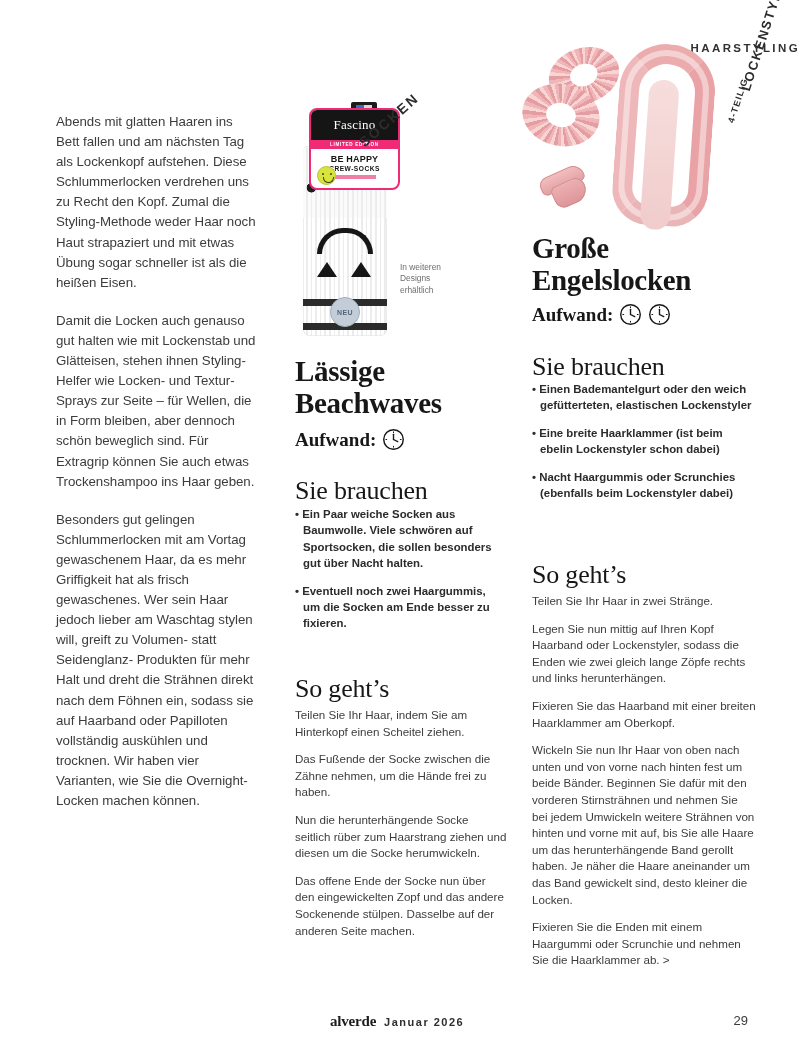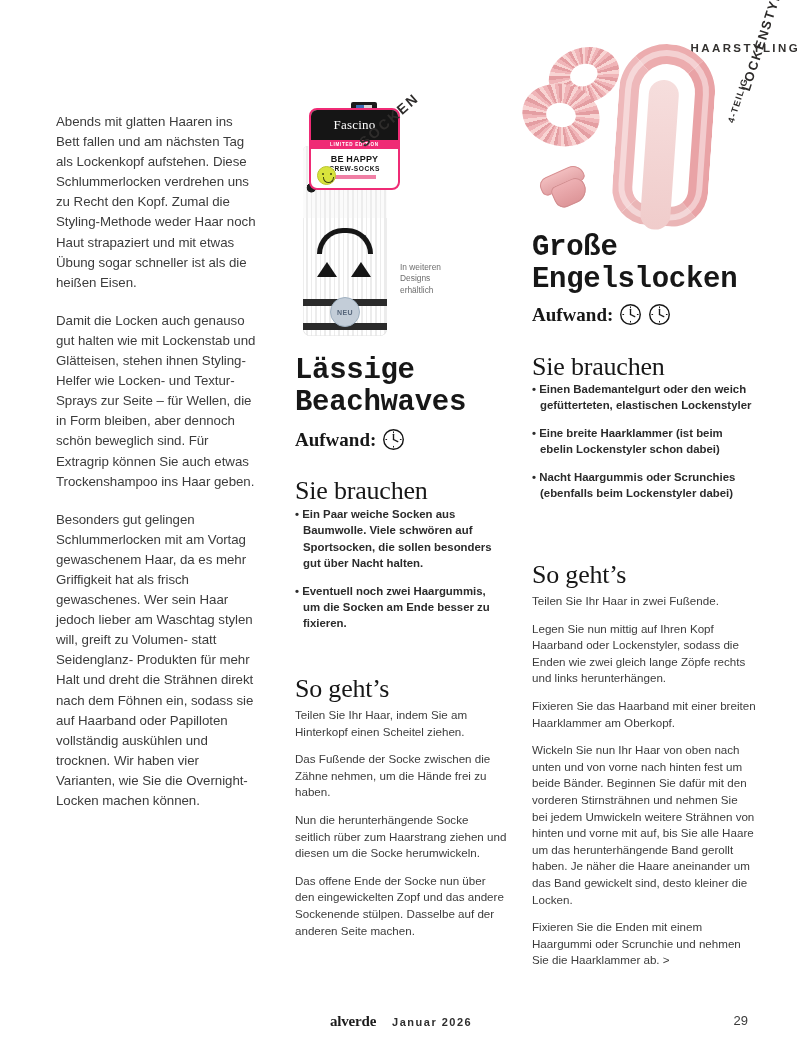--- a/index.html
+++ b/index.html
@@ -349,21 +349,21 @@
     top: 121px;
     font-size: 9px;
     letter-spacing: 1.2px;
     font-weight: 600;
     transform: rotate(-72deg);
     transform-origin: left top;
   }
 
   
   .headline {
-    font-family: Liberation Mono, monospace;
+    font-family: Liberation Serif, serif;
     font-weight: 700;
     color: #171717;
     letter-spacing: -0.3px;
   }
   .headline-mid {
     position: absolute;
     left: 295px;
     top: 355px;
     width: 215px;
     font-size: 29px;
@@ -434,21 +434,21 @@
   .steps-mid   { left: 295px; top: 707px; width: 212px; }
   .steps-right { left: 532px; top: 593px; width: 224px; }
   .steps p { margin-bottom: 11px; }
   .steps p:last-child { margin-bottom: 0; }
   .footer {
     position: absolute;
     left: 330px;
     top: 1013px;
     display: flex;
     align-items: baseline;
-    gap: 16px;
+    gap: 8px;
   }
   .brand {
     font-family: "Liberation Serif", serif;
     font-weight: 700;
     font-size: 15px;
     color: #1c1c1c;
     letter-spacing: -0.2px;
   }
   .issue {
     font-size: 11px;
@@ -582,21 +582,21 @@
 
   <ul class="needs needs-right">
     <li>• Einen Bademantelgurt oder den weich gefütterteten, elastischen Lockenstyler</li>
     <li>• Eine breite Haarklammer (ist beim ebelin Lockenstyler schon dabei)</li>
     <li>• Nacht Haargummis oder Scrunchies (ebenfalls beim Lockenstyler dabei)</li>
   </ul>
 
   <h3 class="subhead subhead-right-2">So geht’s</h3>
 
   <div class="steps steps-right">
-    <p>Teilen Sie Ihr Haar in zwei Fußende.</p>
+    <p>Teilen Sie Ihr Haar in zwei Stränge.</p>
     <p>Legen Sie nun mittig auf Ihren Kopf Haarband oder Lockenstyler, sodass die Enden wie zwei gleich lange Zöpfe rechts und links herunterhängen.</p>
     <p>Fixieren Sie das Haarband mit einer breiten Haarklammer am Oberkopf.</p>
     <p>Wickeln Sie nun Ihr Haar von oben nach unten und von vorne nach hinten fest um beide Bänder. Beginnen Sie dafür mit den vorderen Stirnsträhnen und nehmen Sie bei jedem Umwickeln weitere Strähnen von hinten und vorne mit auf, bis Sie alle Haare um das herunterhängende Band gerollt haben. Je näher die Haare aneinander um das Band gewickelt sind, desto kleiner die Locken.</p>
     <p>Fixieren Sie die Enden mit einem Haargummi oder Scrunchie und nehmen Sie die Haarklammer ab. &gt;</p>
   </div>
 
   <div class="footer">
     <span class="brand">alverde</span>
     <span class="issue">Januar 2026</span>
   </div>

